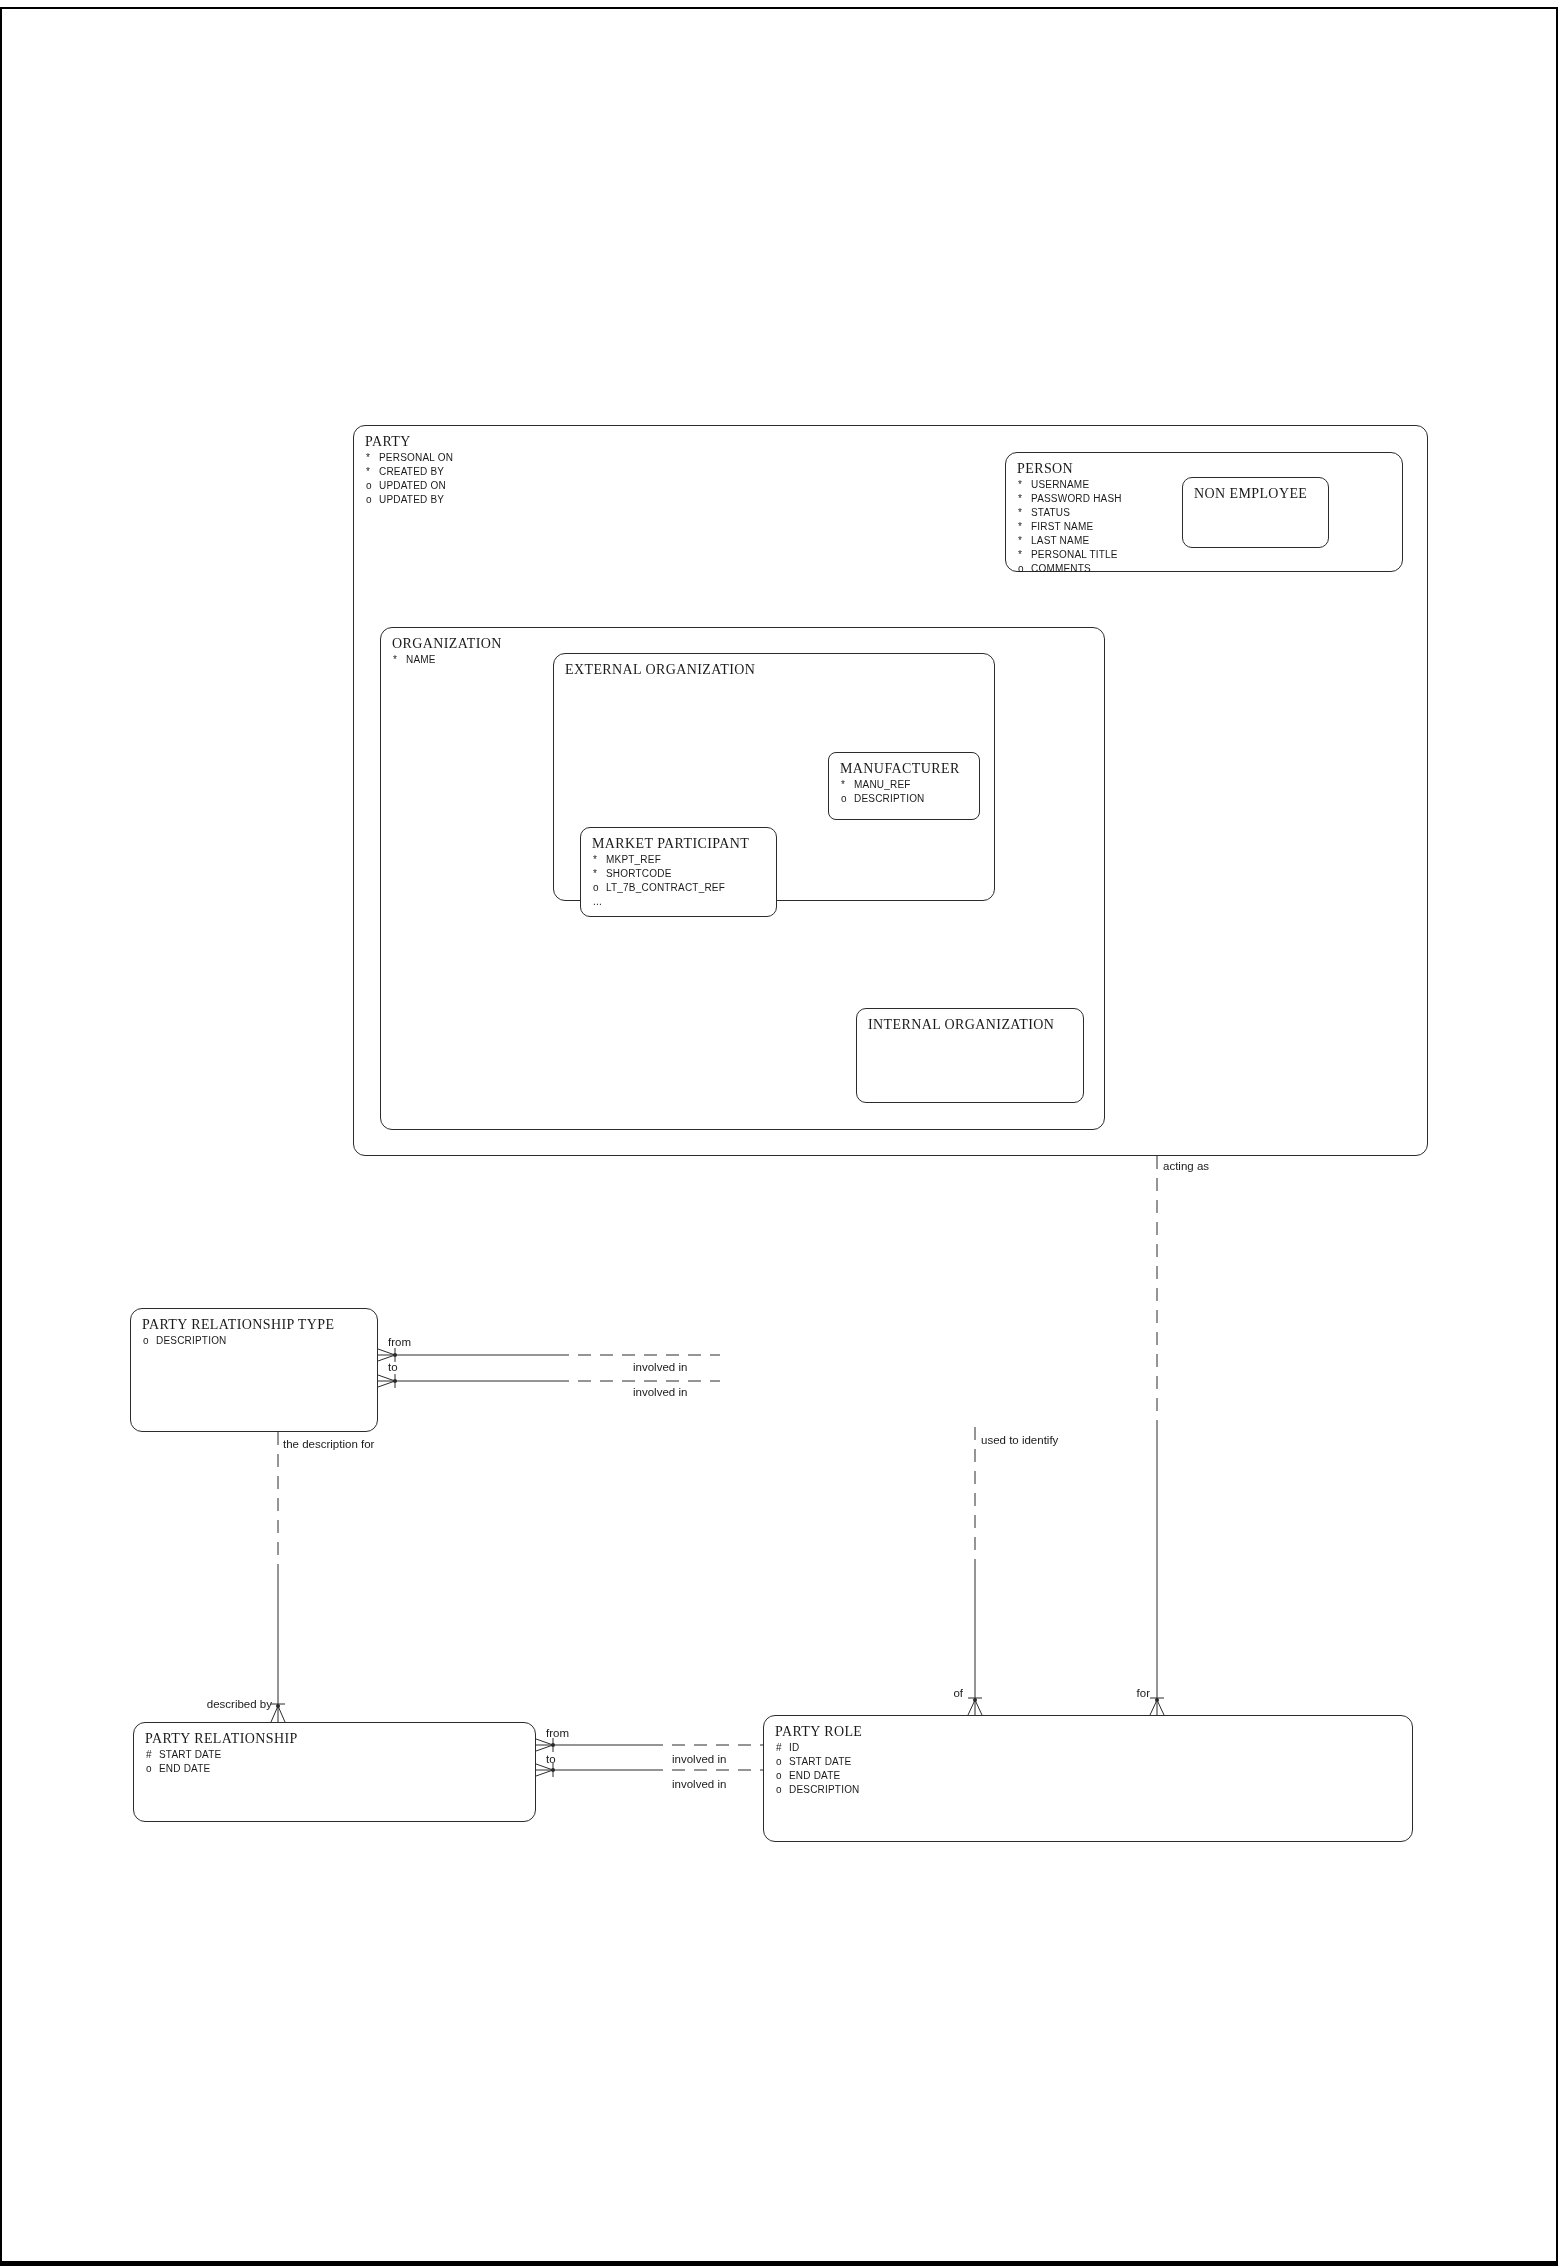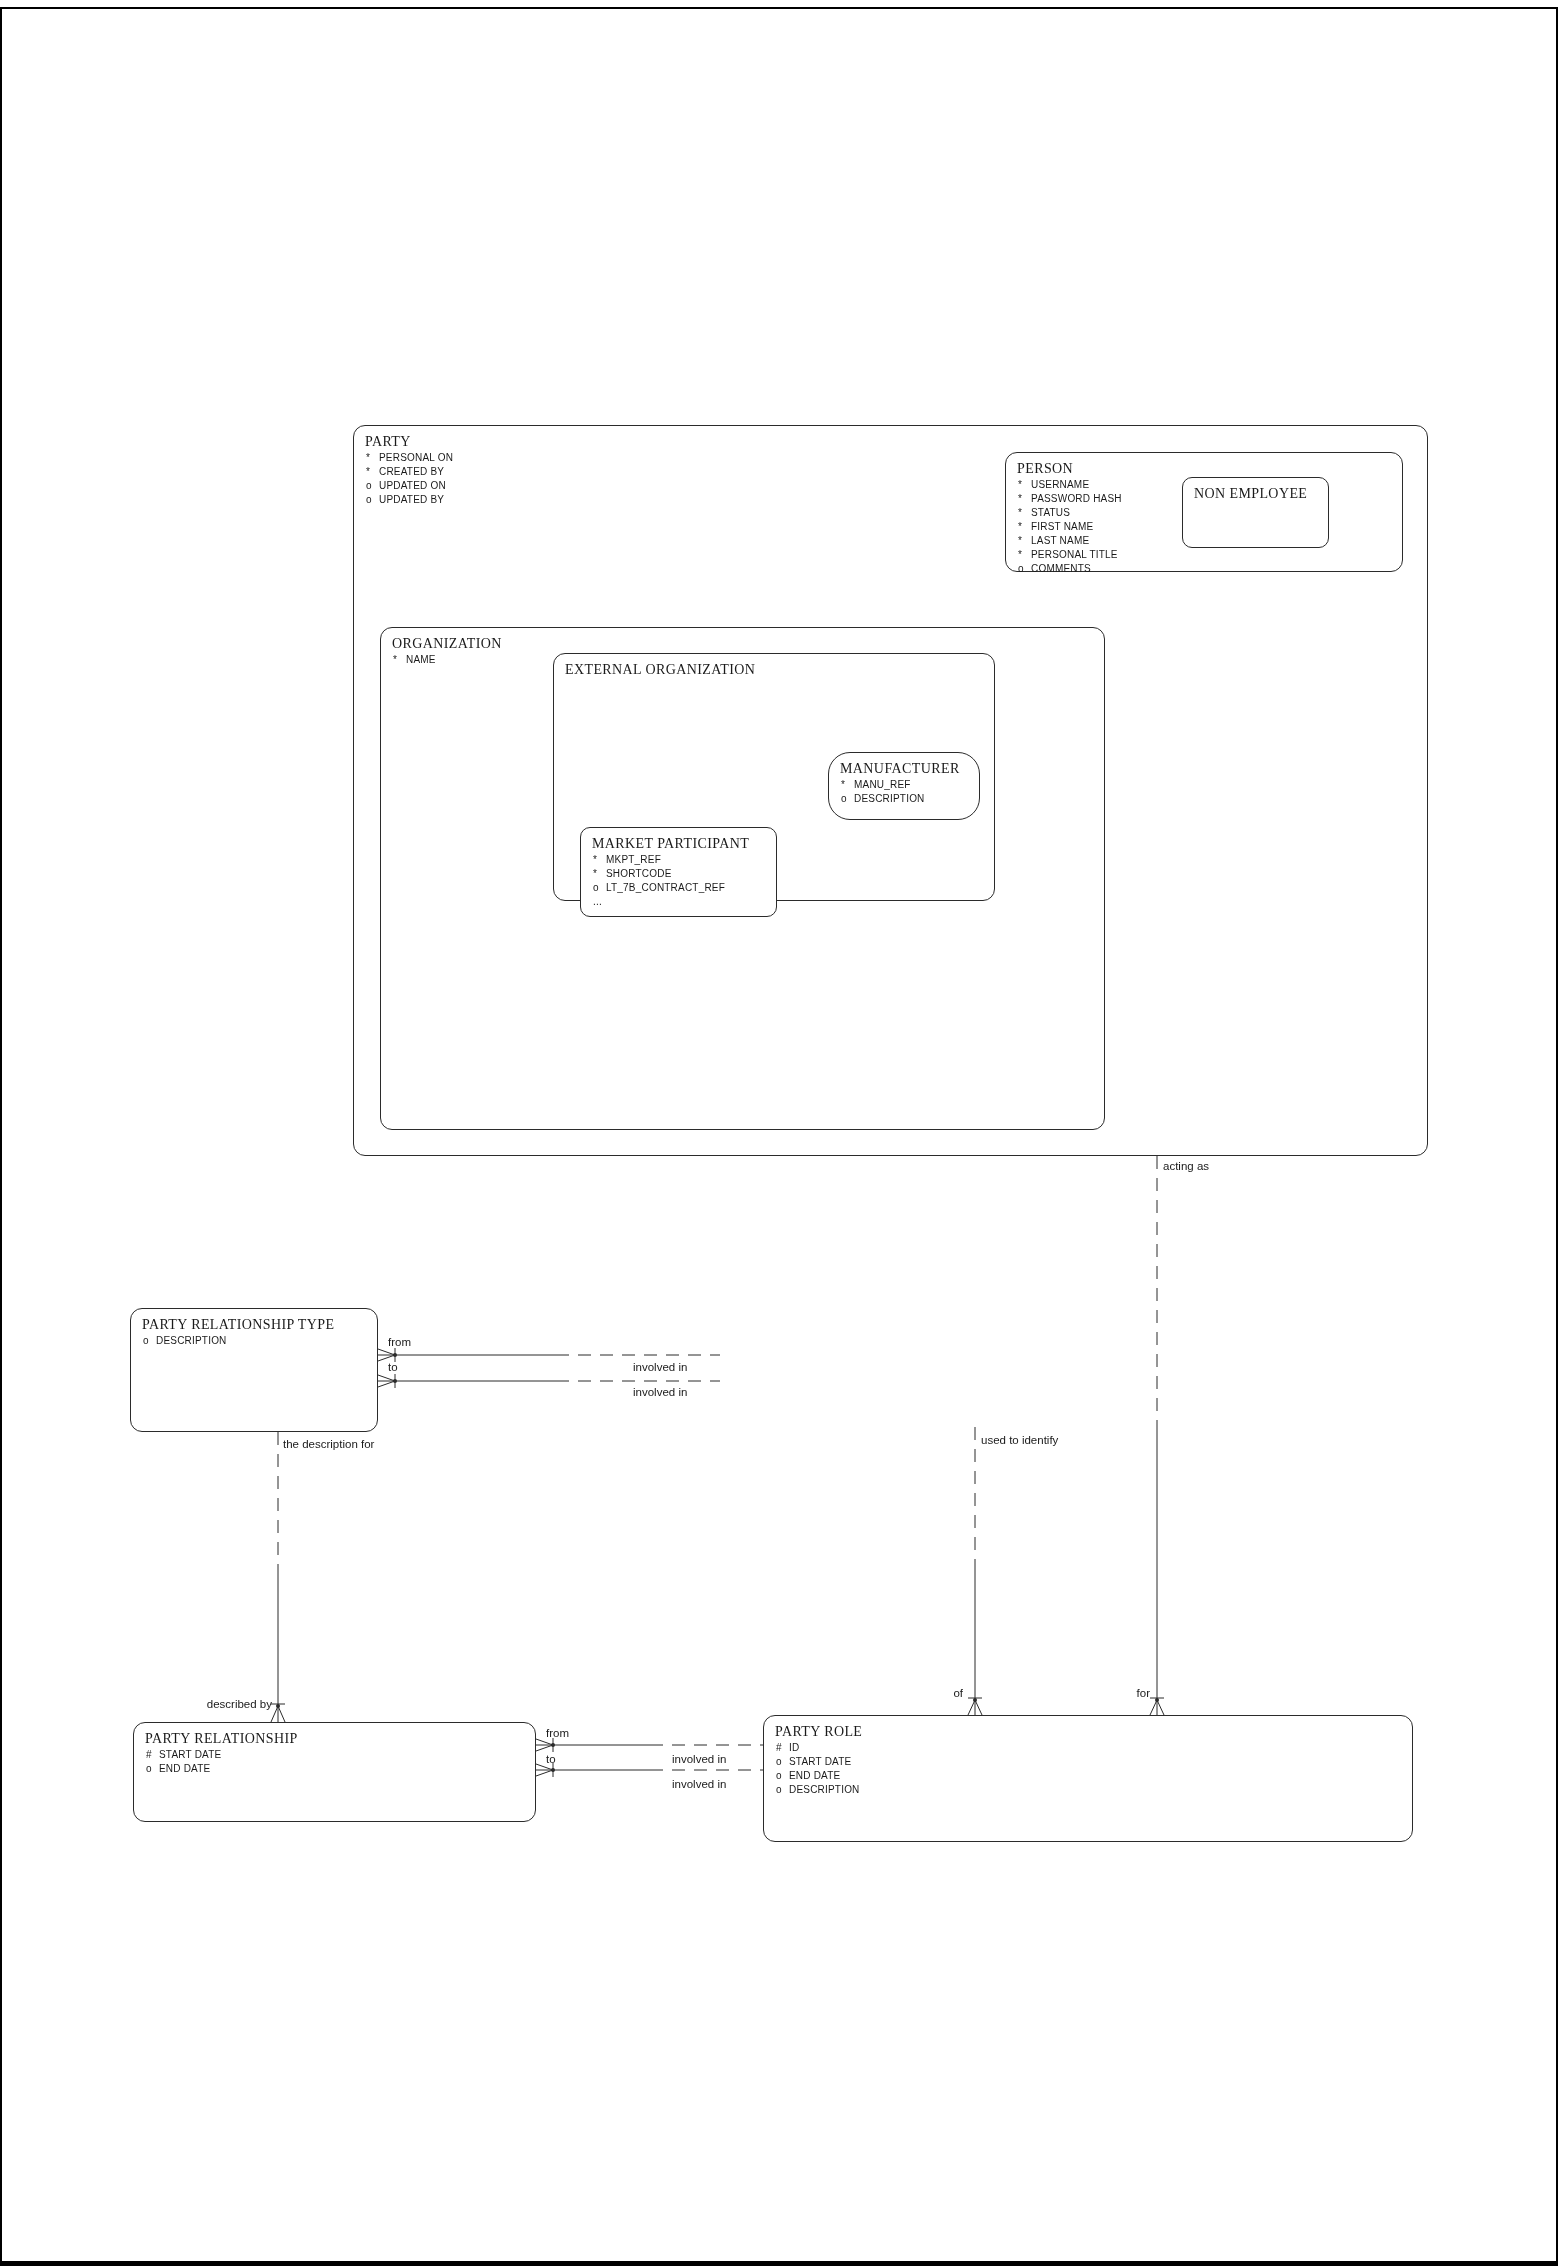--- a/index.html
+++ b/index.html
@@ -55,38 +55,41 @@
     <div class="etitle">ORGANIZATION</div>
     <div class="attrs">
       <div class="attr"><span class="am">*</span><span class="al">NAME</span></div>
     </div>
   </div>
 
   <div class="entity" style="left:553px;top:653px;width:442px;height:248px">
     <div class="etitle">EXTERNAL ORGANIZATION</div>
   </div>
 
-  <div class="entity" style="left:828px;top:752px;width:152px;height:68px;border-radius:22px">
+  <div class="entity" style="left:828px;top:752px;width:152px;height:68px;border-radius:8px">
     <div class="etitle">MANUFACTURER</div>
     <div class="attrs">
       <div class="attr"><span class="am">*</span><span class="al">MANU_REF</span></div>
       <div class="attr"><span class="am">o</span><span class="al">DESCRIPTION</span></div>
     </div>
   </div>
 
   <div class="entity" style="left:580px;top:827px;width:197px;height:90px;border-radius:10px">
     <div class="etitle">MARKET PARTICIPANT</div>
     <div class="attrs">
       <div class="attr"><span class="am">*</span><span class="al">MKPT_REF</span></div>
       <div class="attr"><span class="am">*</span><span class="al">SHORTCODE</span></div>
       <div class="attr"><span class="am">o</span><span class="al">LT_7B_CONTRACT_REF</span></div>
       <div class="attr"><span class="am">...</span><span class="al"></span></div>
     </div>
   </div>
 
+  <div class="entity" style="left:856px;top:1008px;width:228px;height:95px;border-radius:10px">
+    <div class="etitle">INTERNAL ORGANIZATION</div>
+  </div>
 
   <div class="entity" style="left:130px;top:1308px;width:248px;height:124px">
     <div class="etitle">PARTY RELATIONSHIP TYPE</div>
     <div class="attrs">
       <div class="attr"><span class="am">o</span><span class="al">DESCRIPTION</span></div>
     </div>
   </div>
 
 
   <div class="entity" style="left:133px;top:1722px;width:403px;height:100px">

